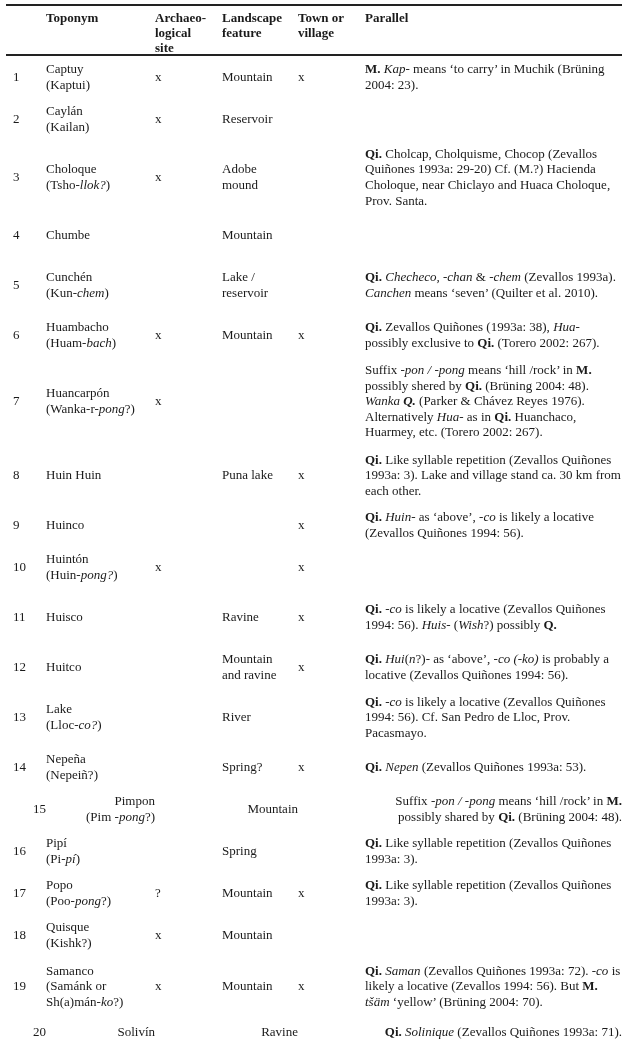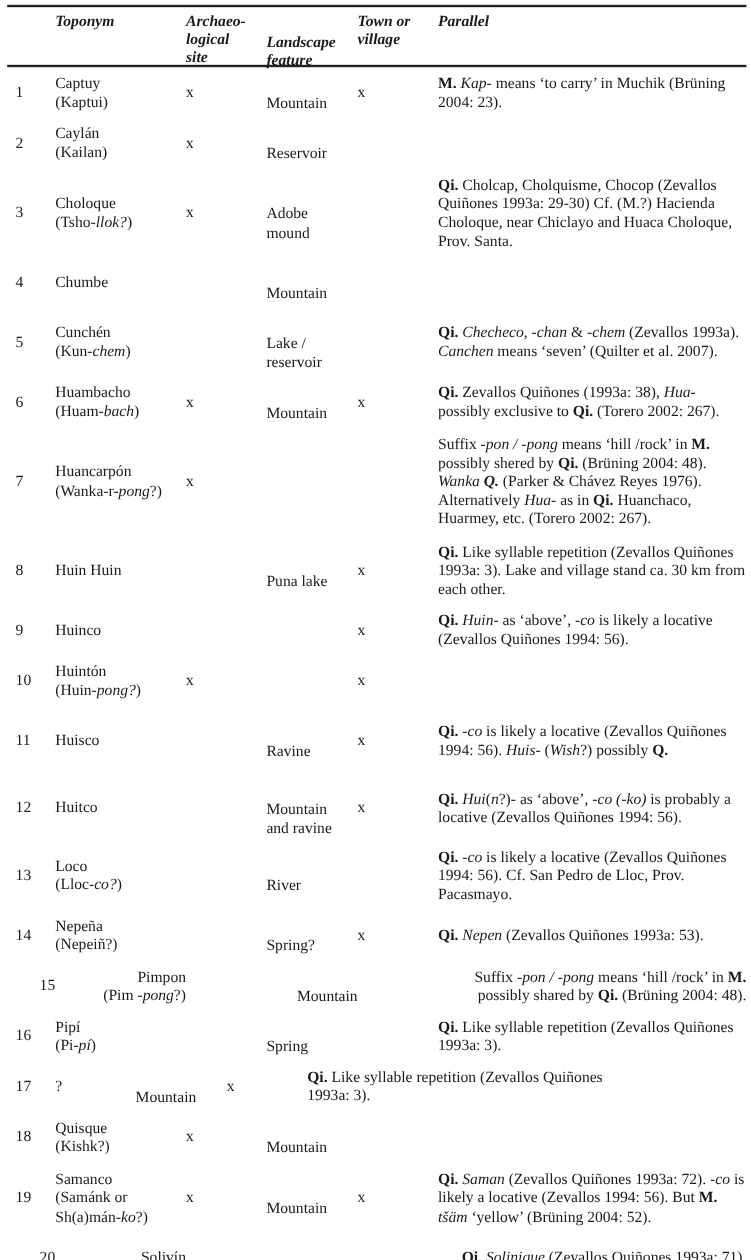--- a/index.html
+++ b/index.html
@@ -6,27 +6,27 @@
   body {
     width: 626px; height: 1050px; overflow: hidden;
     font-family: "Liberation Serif", "DejaVu Serif", serif;
     color: #1a1a1a; font-size: 13px; line-height: 15.6px;
   }
   .table {
     position: absolute; left: 6px; top: 4px; width: 616px;
     border-top: 2px solid #222; border-bottom: 2px solid #222;
   }
   .row { display: flex; align-items: center; }
-  .head { border-bottom: 2px solid #222; align-items: flex-start; padding: 4px 0 3px 0; height: 50px; box-sizing: border-box; font-style: italic; }
+  .head { border-bottom: 2px solid #222; align-items: flex-start; padding: 4px 0 3px 0; height: 50px; box-sizing: border-box; }
   .head .c { font-weight: bold; line-height: 15px; }
   .c { box-sizing: border-box; }
   .c-num { width: 40px; padding-left: 7px; }
   .c-top { width: 109px; }
   .c-arc { width: 67px; }
-  .c-lan { width: 76px; margin-top: 17px; }
+  .c-lan { width: 76px; }
   .c-town { width: 67px; }
   .c-par { width: 257px; }
   .body-row { padding: 3px 0 3px 0; }
   .par-seg-b { font-weight: bold; }
   .par-seg-i { font-style: italic; }
   .par-seg-bi { font-weight: bold; font-style: italic; }
 </style>
 </head>
 <body>
 
@@ -62,38 +62,38 @@
     <div class="c c-town"></div>
   </div>
       <div class="row body-row" style="min-height: 68px;">
     <div class="c c-num">3</div>
     <div class="c c-top" style="white-space:pre-line"><span>Choloque</span><span>
 (Tsho-</span><span class="par-seg-i">llok?</span><span>)</span></div>
     <div class="c c-arc">x</div>
     <div class="c c-lan" style="white-space:pre-line">Adobe
 mound</div>
     <div class="c c-town"></div>
-    <div class="c c-par"><span class="par-seg-b">Qi.</span><span> Cholcap, Cholquisme, Chocop (Zevallos Quiñones 1993a: 29-30) Cf. (M.?) Hacienda Choloque, near Chiclayo and Huaca Choloque, Prov. Santa.</span></div>
+    <div class="c c-par"><span class="par-seg-b">Qi.</span><span> Cholcap, Cholquisme, Chocop (Zevallos Quiñones 1993a: 29-20) Cf. (M.?) Hacienda Choloque, near Chiclayo and Huaca Choloque, Prov. Santa.</span></div>
   </div>
       <div class="row body-row" style="min-height: 36px;">
     <div class="c c-num">4</div>
     <div class="c c-top" style="white-space:pre-line"><span>Chumbe</span></div>
     <div class="c c-arc"></div>
     <div class="c c-lan" style="white-space:pre-line">Mountain</div>
     <div class="c c-town"></div>
   </div>
       <div class="row body-row" style="min-height: 52px;">
     <div class="c c-num">5</div>
     <div class="c c-top" style="white-space:pre-line"><span>Cunchén</span><span>
 (Kun-</span><span class="par-seg-i">chem</span><span>)</span></div>
     <div class="c c-arc"></div>
     <div class="c c-lan" style="white-space:pre-line">Lake /
 reservoir</div>
     <div class="c c-town"></div>
-    <div class="c c-par"><span class="par-seg-b">Qi.</span><span> </span><span class="par-seg-i">Checheco, -chan</span><span> &amp; </span><span class="par-seg-i">-chem</span><span> (Zevallos 1993a). </span><span class="par-seg-i">Canchen</span><span> means ‘seven’ (Quilter et al. 2007).</span></div>
+    <div class="c c-par"><span class="par-seg-b">Qi.</span><span> </span><span class="par-seg-i">Checheco, -chan</span><span> &amp; </span><span class="par-seg-i">-chem</span><span> (Zevallos 1993a). </span><span class="par-seg-i">Canchen</span><span> means ‘seven’ (Quilter et al. 2010).</span></div>
   </div>
       <div class="row body-row" style="min-height: 36px;">
     <div class="c c-num">6</div>
     <div class="c c-top" style="white-space:pre-line"><span>Huambacho</span><span>
 (Huam-</span><span class="par-seg-i">bach</span><span>)</span></div>
     <div class="c c-arc">x</div>
     <div class="c c-lan" style="white-space:pre-line">Mountain</div>
     <div class="c c-town">x</div>
     <div class="c c-par"><span class="par-seg-b">Qi.</span><span> Zevallos Quiñones (1993a: 38), </span><span class="par-seg-i">Hua-</span><span> possibly exclusive to </span><span class="par-seg-b">Qi.</span><span> (Torero 2002: 267).</span></div>
   </div>
@@ -142,21 +142,21 @@
     <div class="c c-num">12</div>
     <div class="c c-top" style="white-space:pre-line"><span>Huitco</span></div>
     <div class="c c-arc"></div>
     <div class="c c-lan" style="white-space:pre-line">Mountain
 and ravine</div>
     <div class="c c-town">x</div>
     <div class="c c-par"><span class="par-seg-b">Qi.</span><span> </span><span class="par-seg-i">Hui</span><span>(</span><span class="par-seg-i">n</span><span>?)- as ‘above’, </span><span class="par-seg-i">-co (-ko)</span><span> is probably a locative (Zevallos Quiñones 1994: 56).</span></div>
   </div>
       <div class="row body-row" style="min-height: 52px;">
     <div class="c c-num">13</div>
-    <div class="c c-top" style="white-space:pre-line"><span>Loco</span><span>
+    <div class="c c-top" style="white-space:pre-line"><span>Lake</span><span>
 (Lloc-</span><span class="par-seg-i">co?</span><span>)</span></div>
     <div class="c c-arc"></div>
     <div class="c c-lan" style="white-space:pre-line">River</div>
     <div class="c c-town"></div>
     <div class="c c-par"><span class="par-seg-b">Qi.</span><span> </span><span class="par-seg-i">-co</span><span> is likely a locative (Zevallos Quiñones 1994: 56). Cf. San Pedro de Lloc, Prov. Pacasmayo.</span></div>
   </div>
       <div class="row body-row" style="min-height: 36px;">
     <div class="c c-num">14</div>
     <div class="c c-top" style="white-space:pre-line"><span>Nepeña</span><span>
 (Nepeiñ?)</span></div>
@@ -178,20 +178,22 @@
     <div class="c c-num">16</div>
     <div class="c c-top" style="white-space:pre-line"><span>Pipí</span><span>
 (Pi-</span><span class="par-seg-i">pí</span><span>)</span></div>
     <div class="c c-arc"></div>
     <div class="c c-lan" style="white-space:pre-line">Spring</div>
     <div class="c c-town"></div>
     <div class="c c-par"><span class="par-seg-b">Qi.</span><span> Like syllable repetition (Zevallos Quiñones 1993a: 3).</span></div>
   </div>
       <div class="row body-row" style="min-height: 36px; font-family: Liberation Serif, serif;">
     <div class="c c-num">17</div>
+    <div class="c c-top" style="white-space:pre-line"><span>Popo</span><span>
+(Poo-</span><span class="par-seg-i">pong</span><span>?)</span></div>
     <div class="c c-arc">?</div>
     <div class="c c-lan" style="white-space:pre-line">Mountain</div>
     <div class="c c-town">x</div>
     <div class="c c-par"><span class="par-seg-b">Qi.</span><span> Like syllable repetition (Zevallos Quiñones 1993a: 3).</span></div>
   </div>
       <div class="row body-row" style="min-height: 36px;">
     <div class="c c-num">18</div>
     <div class="c c-top" style="white-space:pre-line"><span>Quisque</span><span>
 (Kishk?)</span></div>
     <div class="c c-arc">x</div>
@@ -199,21 +201,21 @@
     <div class="c c-town"></div>
   </div>
       <div class="row body-row" style="min-height: 54px;">
     <div class="c c-num">19</div>
     <div class="c c-top" style="white-space:pre-line"><span>Samanco</span><span>
 (Samánk or
 Sh(a)mán-</span><span class="par-seg-i">ko</span><span>?)</span></div>
     <div class="c c-arc">x</div>
     <div class="c c-lan" style="white-space:pre-line">Mountain</div>
     <div class="c c-town">x</div>
-    <div class="c c-par"><span class="par-seg-b">Qi.</span><span> </span><span class="par-seg-i">Saman</span><span> (Zevallos Quiñones 1993a: 72). </span><span class="par-seg-i">-co</span><span> is likely a locative (Zevallos 1994: 56). But </span><span class="par-seg-b">M.</span><span> </span><span class="par-seg-i">tšäm</span><span> ‘yellow’ (Brüning 2004: 52).</span></div>
+    <div class="c c-par"><span class="par-seg-b">Qi.</span><span> </span><span class="par-seg-i">Saman</span><span> (Zevallos Quiñones 1993a: 72). </span><span class="par-seg-i">-co</span><span> is likely a locative (Zevallos 1994: 56). But </span><span class="par-seg-b">M.</span><span> </span><span class="par-seg-i">tšäm</span><span> ‘yellow’ (Brüning 2004: 70).</span></div>
   </div>
       <div class="row body-row" style="min-height: 26px; text-align: right;">
     <div class="c c-num">20</div>
     <div class="c c-top" style="white-space:pre-line"><span>Solivín</span></div>
     <div class="c c-arc"></div>
     <div class="c c-lan" style="white-space:pre-line">Ravine</div>
     <div class="c c-town"></div>
     <div class="c c-par"><span class="par-seg-b">Qi.</span><span> </span><span class="par-seg-i">Solinique</span><span> (Zevallos Quiñones 1993a: 71).</span></div>
   </div>
       <div class="row body-row" style="min-height: 26px;">

